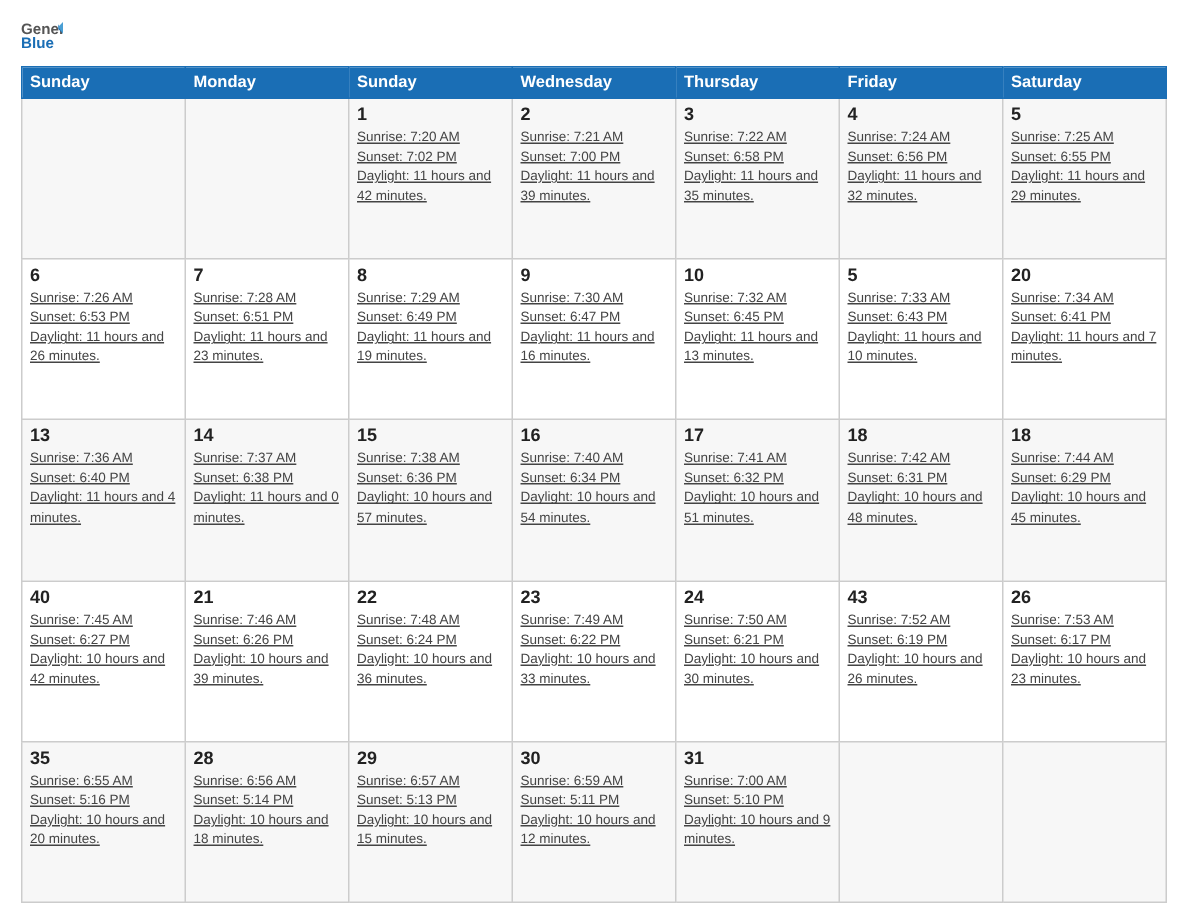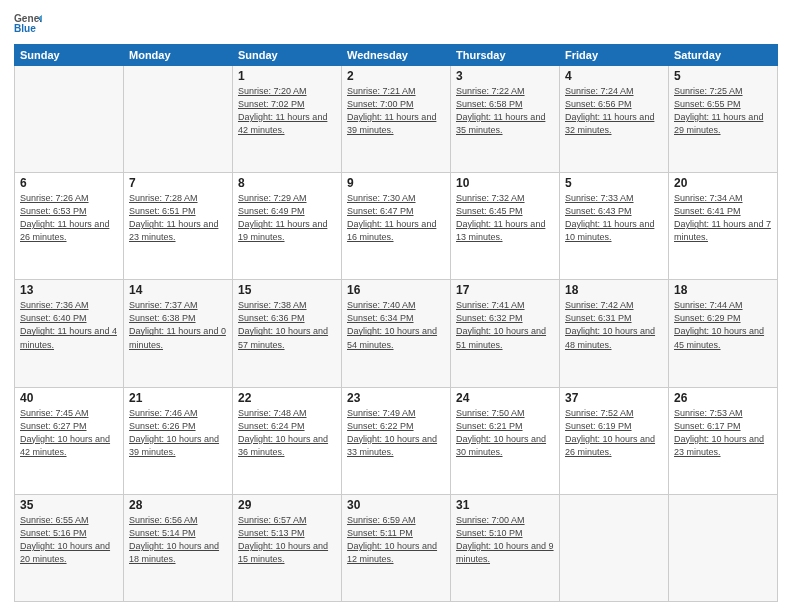--- a/index.html
+++ b/index.html
@@ -218,21 +218,21 @@
           </td>
           <td>
             <div class="day-num">23</div>
         <div class="cell-text">Sunrise: 7:49 AM<br>Sunset: 6:22 PM<br>Daylight: 10 hours and 33 minutes.</div>
           </td>
           <td>
             <div class="day-num">24</div>
         <div class="cell-text">Sunrise: 7:50 AM<br>Sunset: 6:21 PM<br>Daylight: 10 hours and 30 minutes.</div>
           </td>
           <td>
-            <div class="day-num">37</div>
+            <div class="day-num">43</div>
         <div class="cell-text">Sunrise: 7:52 AM<br>Sunset: 6:19 PM<br>Daylight: 10 hours and 26 minutes.</div>
           </td>
           <td>
             <div class="day-num">26</div>
         <div class="cell-text">Sunrise: 7:53 AM<br>Sunset: 6:17 PM<br>Daylight: 10 hours and 23 minutes.</div>
           </td>
         </tr>
         <tr>
           <td>
             <div class="day-num">35</div>

